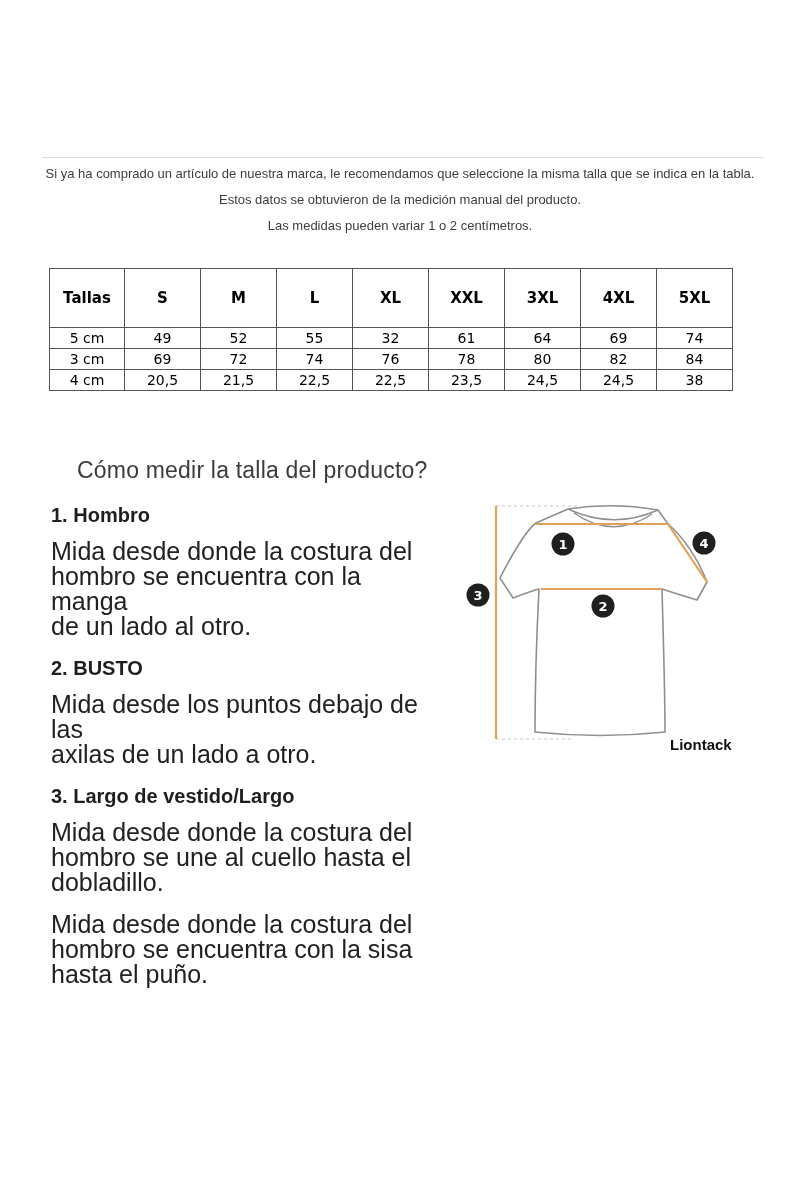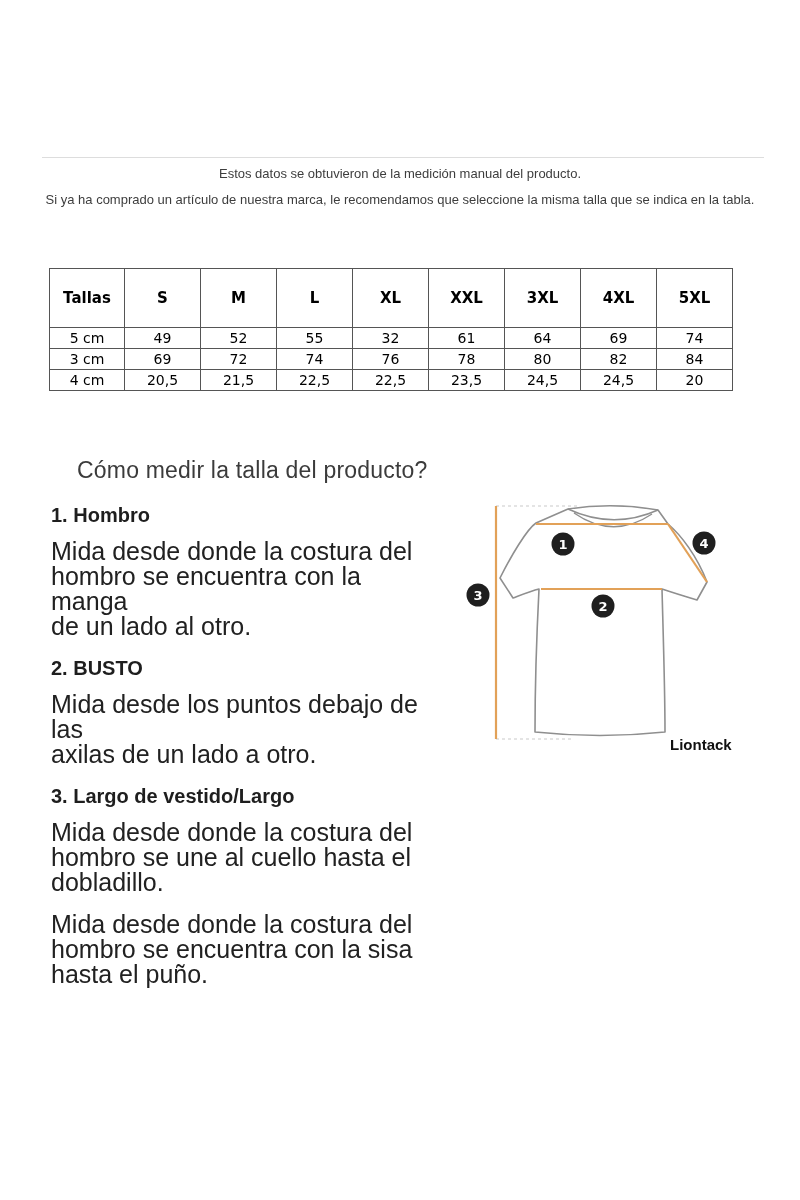--- a/index.html
+++ b/index.html
@@ -31,22 +31,23 @@
   .diagram{position:absolute;left:455px;top:478px;width:320px;height:295px;}
   .marker-num{font-family:"DejaVu Sans",sans-serif;font-size:13px;font-weight:bold;}
   .brand{font-family:"Liberation Sans",sans-serif;font-size:15px;font-weight:bold;fill:#111111;}
 </style>
 </head>
 <body>
 
 <div class="divider"></div>
 
 <div class="notes">
+  <p>Si ya ha comprado un artículo de nuestra marca, le recomendamos que seleccione la misma talla que se indica en la tabla.</p>
   <p>Estos datos se obtuvieron de la medición manual del producto.</p>
-  <p>Si ya ha comprado un artículo de nuestra marca, le recomendamos que seleccione la misma talla que se indica en la tabla.</p>
+  <p>Las medidas pueden variar 1 o 2 centímetros.</p>
 </div>
 
 <table class="size-table">
   <colgroup>
       <col class="c0">
       <col class="c">
       <col class="c">
       <col class="c">
       <col class="c">
       <col class="c">
@@ -92,21 +93,21 @@
     </tr>
     <tr>
       <td>4 cm</td>
       <td>20,5</td>
       <td>21,5</td>
       <td>22,5</td>
       <td>22,5</td>
       <td>23,5</td>
       <td>24,5</td>
       <td>24,5</td>
-      <td>20</td>
+      <td>38</td>
     </tr>
   </tbody>
 </table>
 
 <h2 class="guide-title">Cómo medir la talla del producto?</h2>
 
 <div class="guide-sections">
   <div class="sec">
     <h3 class="sec-heading">1. Hombro</h3>
     <p class="sec-body">Mida desde donde la costura del

